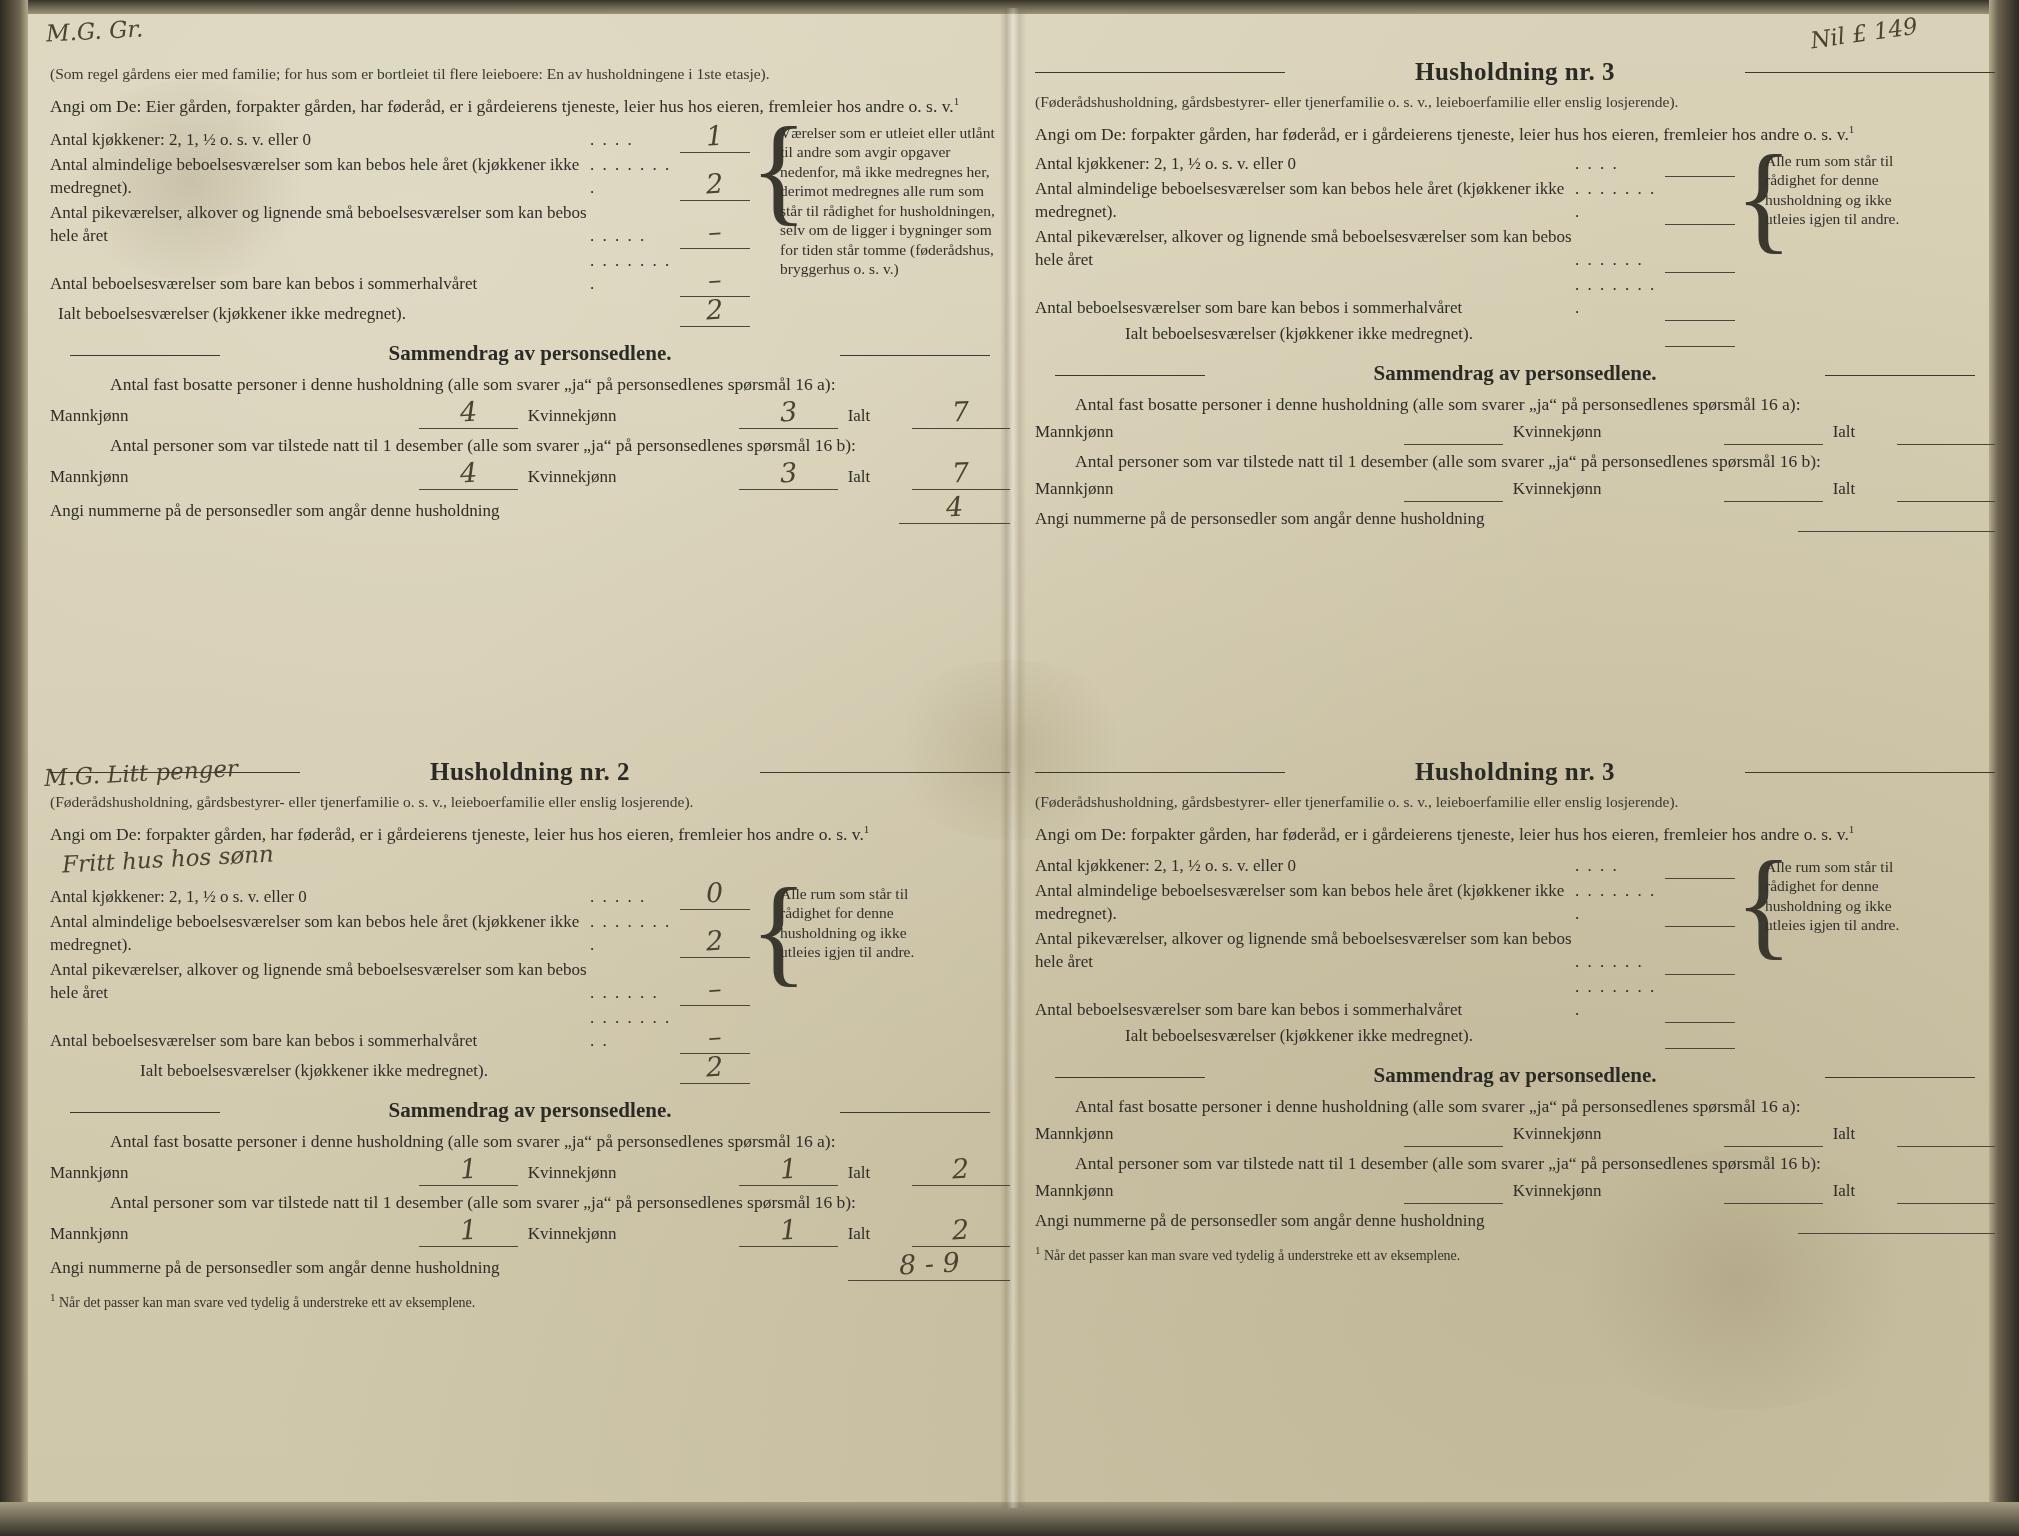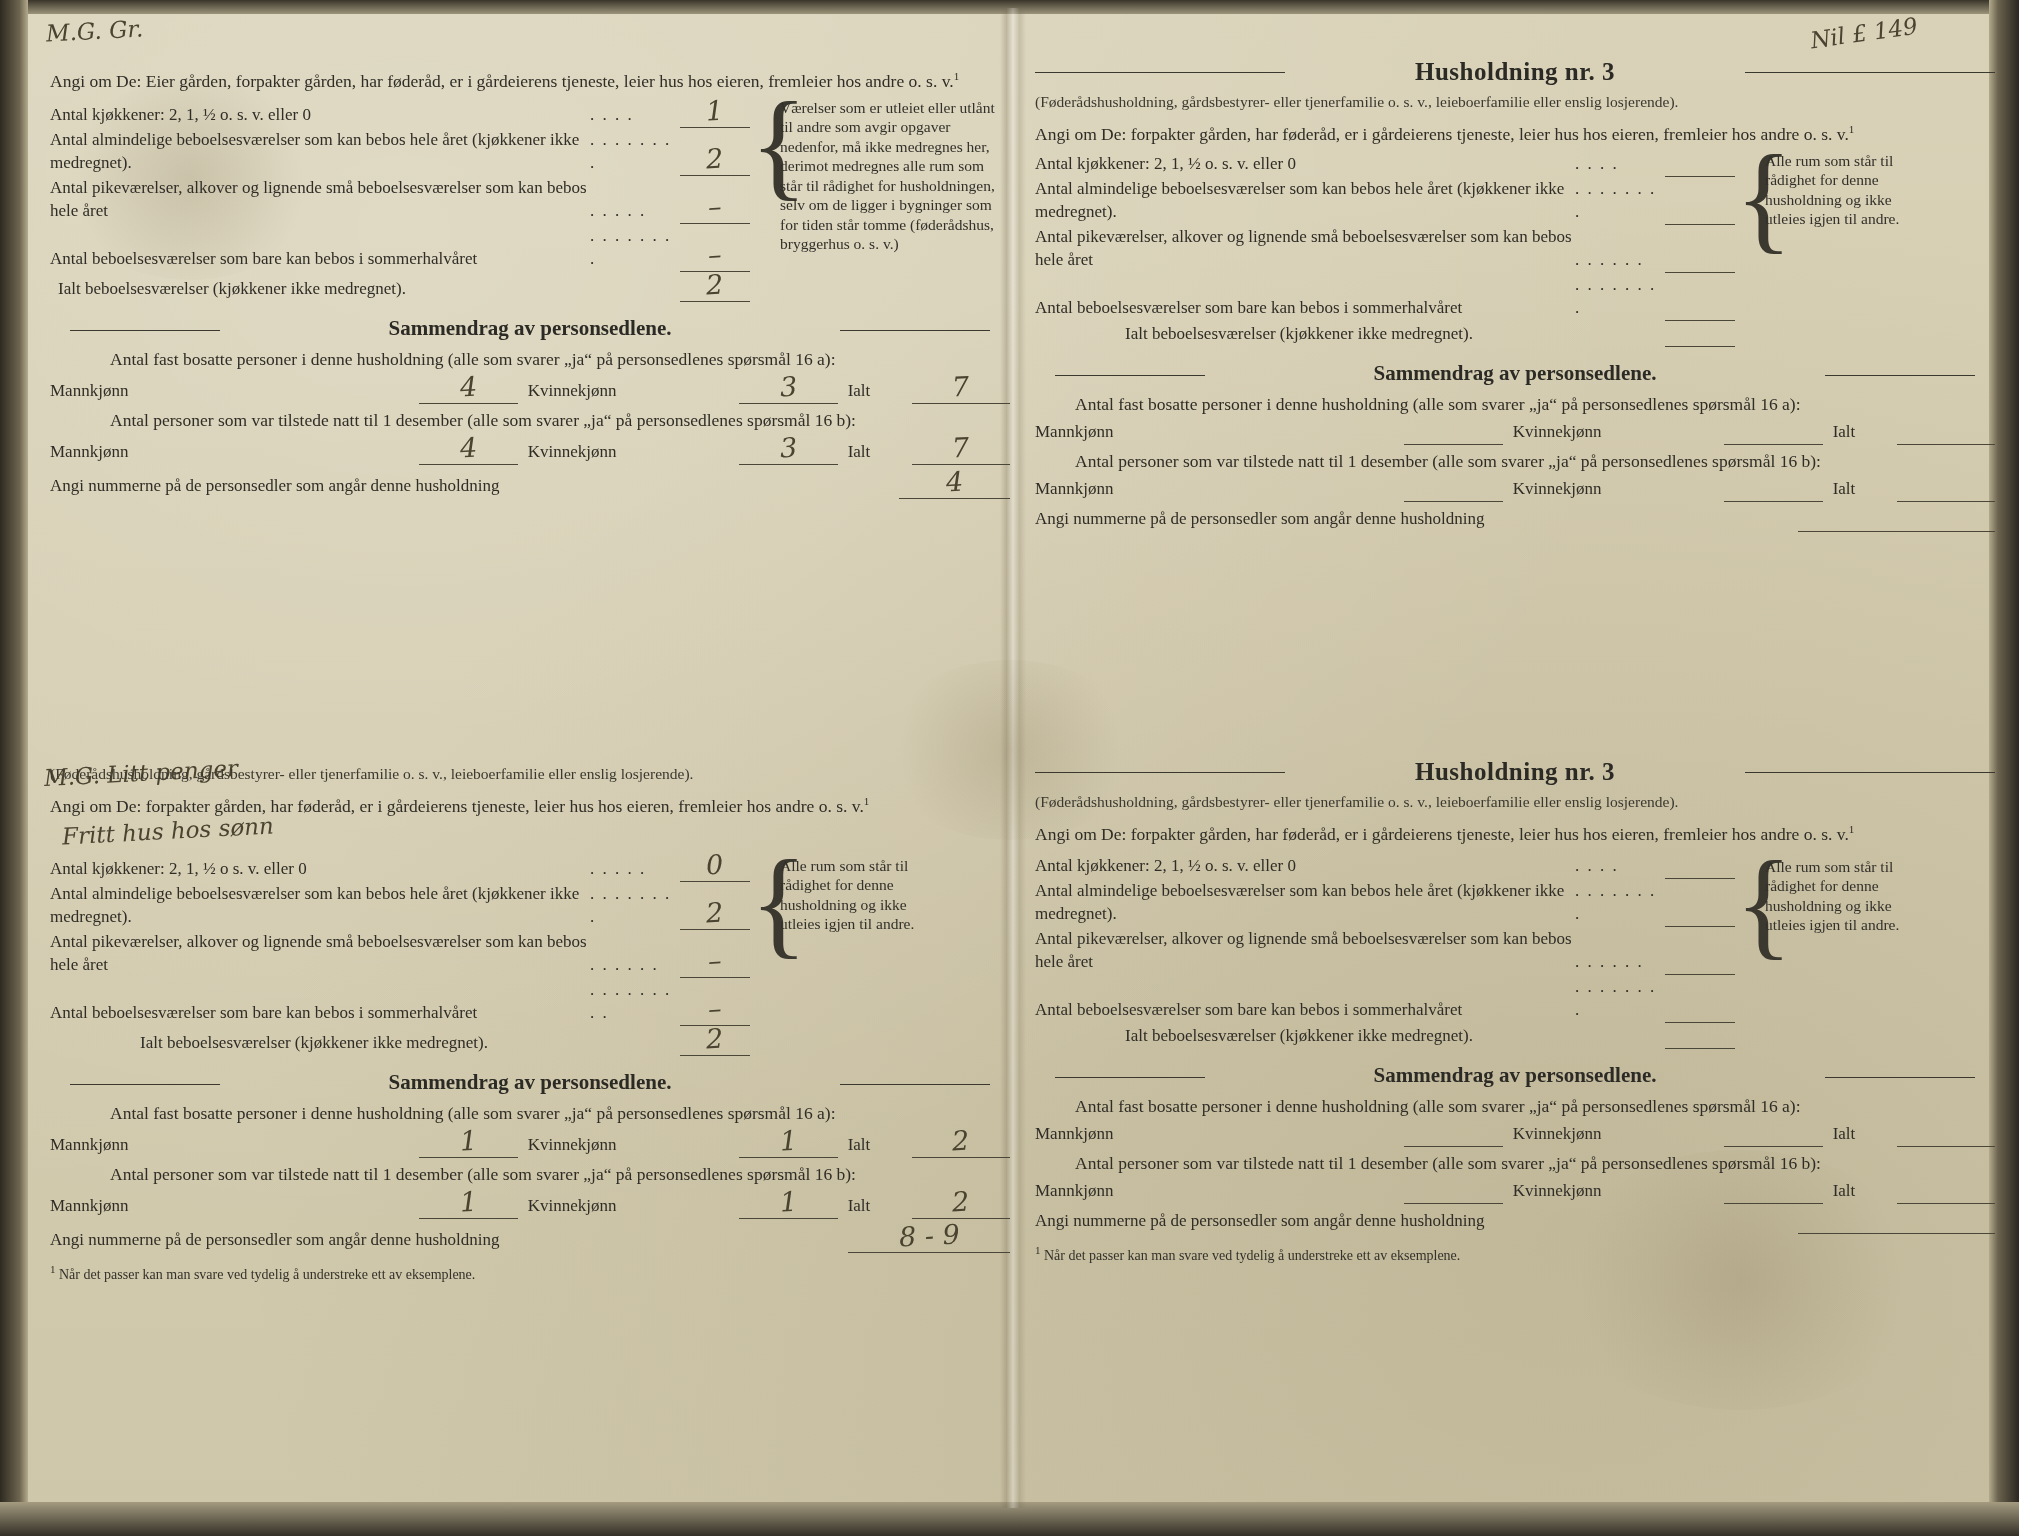--- a/index.html
+++ b/index.html
@@ -89,20 +89,21 @@
   <div class="stain" style="left:1550px;top:1150px;width:380px;height:260px;"></div>
   <div class="stain" style="left:880px;top:660px;width:260px;height:180px;"></div>
 
   <div style="position:absolute;left:46px;top:18px;" class="hw hw-s">M.G. Gr.</div>
   <div style="position:absolute;left:1810px;top:20px;transform:rotate(-8deg);" class="hw hw-s">Nil £ 149</div>
   <div style="position:absolute;left:44px;top:760px;" class="hw hw-s">M.G. Litt penger</div>
 
   <div class="col colL">
 
     <div class="block" style="top:58px;left:20px;">
+      <div class="sub">(Som regel gårdens eier med familie; for hus som er bortleiet til flere leieboere: En av husholdningene i 1ste etasje).</div>
       <div class="q" style="margin-top:6px;">
         <span>Angi om De:  Eier gården, forpakter gården, har føderåd, er i gårdeierens tjeneste, leier hus hos eieren, fremleier hos andre o. s. v.</span><span class="small-sup">1</span>
       </div>
 
       <div style="position:relative;margin-top:4px;">
         <div style="width:700px;">
           <table class="qt">
             <tbody>
                 <tr>
               <td class="lbl">Antal kjøkkener: 2, 1, ½ o. s. v. eller 0</td>
@@ -170,20 +171,23 @@
               <tr>
             <td class="lbl" style="width:690px;">Angi nummerne på de personsedler som angår denne husholdning</td>
             <td class="val" style="width:90px;"><span class="hw">4</span></td>
           </tr>
         </tbody>
           </table>
       </div>
     </div>
 
     <div class="block" style="top:758px;left:20px;">
+      <div class="title-wrap">
+        <div class="hh-title">Husholdning nr. 2</div>
+      </div>
       <div class="sub">(Føderådshusholdning, gårdsbestyrer- eller tjenerfamilie o. s. v., leieboerfamilie eller enslig losjerende).</div>
       <div class="q" style="margin-top:6px;">
         <span>Angi om De:  forpakter gården, har føderåd, er i gårdeierens tjeneste, leier hus hos eieren, fremleier hos andre o. s. v.</span><span class="small-sup">1</span>
         <span class="hw hw-s" style="margin-left:12px;">Fritt hus hos sønn</span>
       </div>
 
       <div style="position:relative;margin-top:6px;">
         <div style="width:700px;">
           <table class="qt">
             <tbody>

